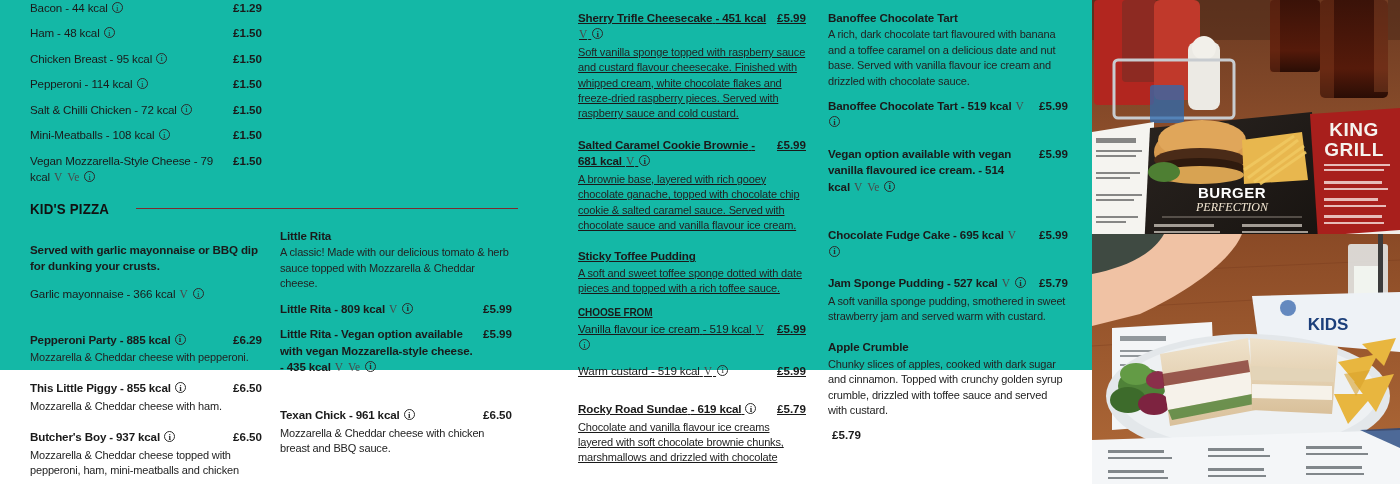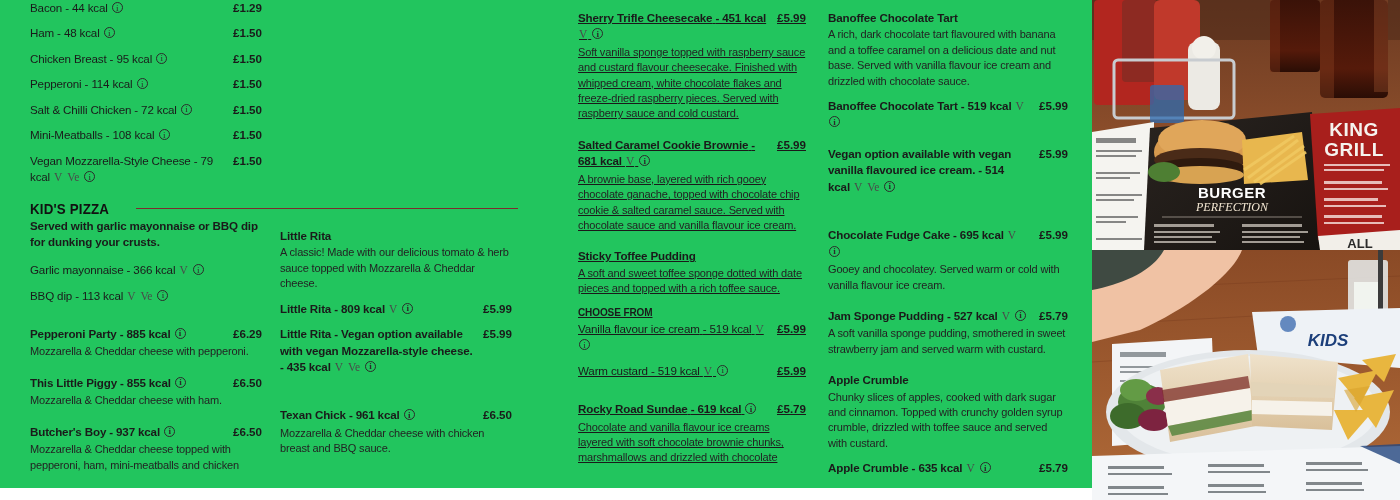--- a/index.html
+++ b/index.html
@@ -5,22 +5,22 @@
   * { box-sizing: border-box; margin: 0; padding: 0; }
   html, body {
     width: 1400px; height: 500px;
     background: #ffffff;
     font-family: "Liberation Sans", sans-serif;
     color: #1a1a1a;
     overflow: hidden;
   }
   #page {
     position: relative;
-    width: 1400px; height: 488px;
-    background: #22c55e;
+    width: 1400px; height: 370px;
+    background: #14b8a6;
   }
 
   
   .menu-area {
     position: absolute;
     left: 0; top: 0;
     width: 1092px; height: 500px;
     overflow: hidden;
   }
   .col {
@@ -81,21 +81,21 @@
   .gap-s { height: 7px; }
   .gap-m { height: 13px; }
   .gap-l { height: 20px; }
   .gap-xl { height: 30px; }
 
   
   .section-head {
     display: flex;
     align-items: center;
     gap: 14px;
-    margin: 14px 0 0 0;
+    margin: 14px 0 24px 0;
   }
   .section-head .title {
     font-size: 15.5px;
     font-weight: 800;
     letter-spacing: 0.2px;
     transform: scaleX(0.86);
     transform-origin: left center;
     white-space: nowrap;
     color: #111;
   }
@@ -150,21 +150,21 @@
     position: absolute;
     left: 1092px; top: 0;
     width: 308px; height: 500px;
   }
   .photo {
     position: absolute;
     left: 0; width: 308px; height: 250px;
     overflow: hidden;
   }
   .photo-top { top: 0; }
-  .photo-bot { top: 250px; font-style: italic; }
+  .photo-bot { top: 234px; }
 
   .ph-svg { display: block; width: 308px; height: 250px; }
 </style>
 </head>
 <body>
 
 <div id="page">
 
   <div class="menu-area">
 
@@ -216,23 +216,20 @@
         <div class="rule"></div>
       </div>
 
       <div class="intro">Served with garlic mayonnaise or BBQ dip for dunking your crusts.</div>
 
       <div class="row">
         <div class="nm"><span>Garlic mayonnaise</span> <span class="sep">- 366 kcal</span> <span class="v">V</span> <span class="info"></span></div>
       </div>
       <div class="gap-s"></div>
 
-      <div class="row">
-        <div class="nm"><span>BBQ dip</span> <span class="sep">- 113 kcal</span> <span class="v">V</span> <span class="ve">Ve</span> <span class="info"></span></div>
-      </div>
 
       <div class="gap-l"></div>
 
       <div class="row bold">
         <div class="nm"><span>Pepperoni Party</span> <span class="sep">- 885 kcal</span> <span class="info"></span></div>
         <div class="pr">£6.29</div>
       </div>
       <div class="desc">Mozzarella &amp; Cheddar cheese with pepperoni.</div>
 
       <div class="gap-m"></div>
@@ -347,39 +344,37 @@
         <div class="nm"><span>Vegan option available with vegan vanilla flavoured ice cream.</span> <span class="sep">- 514 kcal</span> <span class="v">V</span> <span class="ve">Ve</span> <span class="info"></span></div>
         <div class="pr">£5.99</div>
       </div>
 
       <div class="gap-xl"></div>
 
       <div class="row bold">
         <div class="nm"><span>Chocolate Fudge Cake</span> <span class="sep">- 695 kcal</span> <span class="v">V</span> <span class="info"></span></div>
         <div class="pr">£5.99</div>
       </div>
-      <div class="desc">Gooey and chocolatey. Served warm or cold with vanilla flavour ice cream.</div>
 
       <div class="gap-m"></div>
 
       <div class="row bold">
         <div class="nm"><span>Jam Sponge Pudding</span> <span class="sep">- 527 kcal</span> <span class="v">V</span> <span class="info"></span></div>
         <div class="pr">£5.79</div>
       </div>
       <div class="desc">A soft vanilla sponge pudding, smothered in sweet strawberry jam and served warm with custard.</div>
 
       <div class="gap-m"></div>
 
       <div class="itemname">Apple Crumble</div>
       <div class="desc">Chunky slices of apples, cooked with dark sugar and cinnamon. Topped with crunchy golden syrup crumble, drizzled with toffee sauce and served with custard.</div>
 
       <div class="gap-s"></div>
 
       <div class="row bold">
-        <div class="nm"><span>Apple Crumble</span> <span class="sep">- 635 kcal</span> <span class="v">V</span> <span class="info"></span></div>
         <div class="pr">£5.79</div>
       </div>
     </div>
   </div>
 
   <div class="photos">
 
     <div class="photo photo-top">
       <svg class="ph-svg" viewBox="0 0 308 250" preserveAspectRatio="none">
         <defs>

